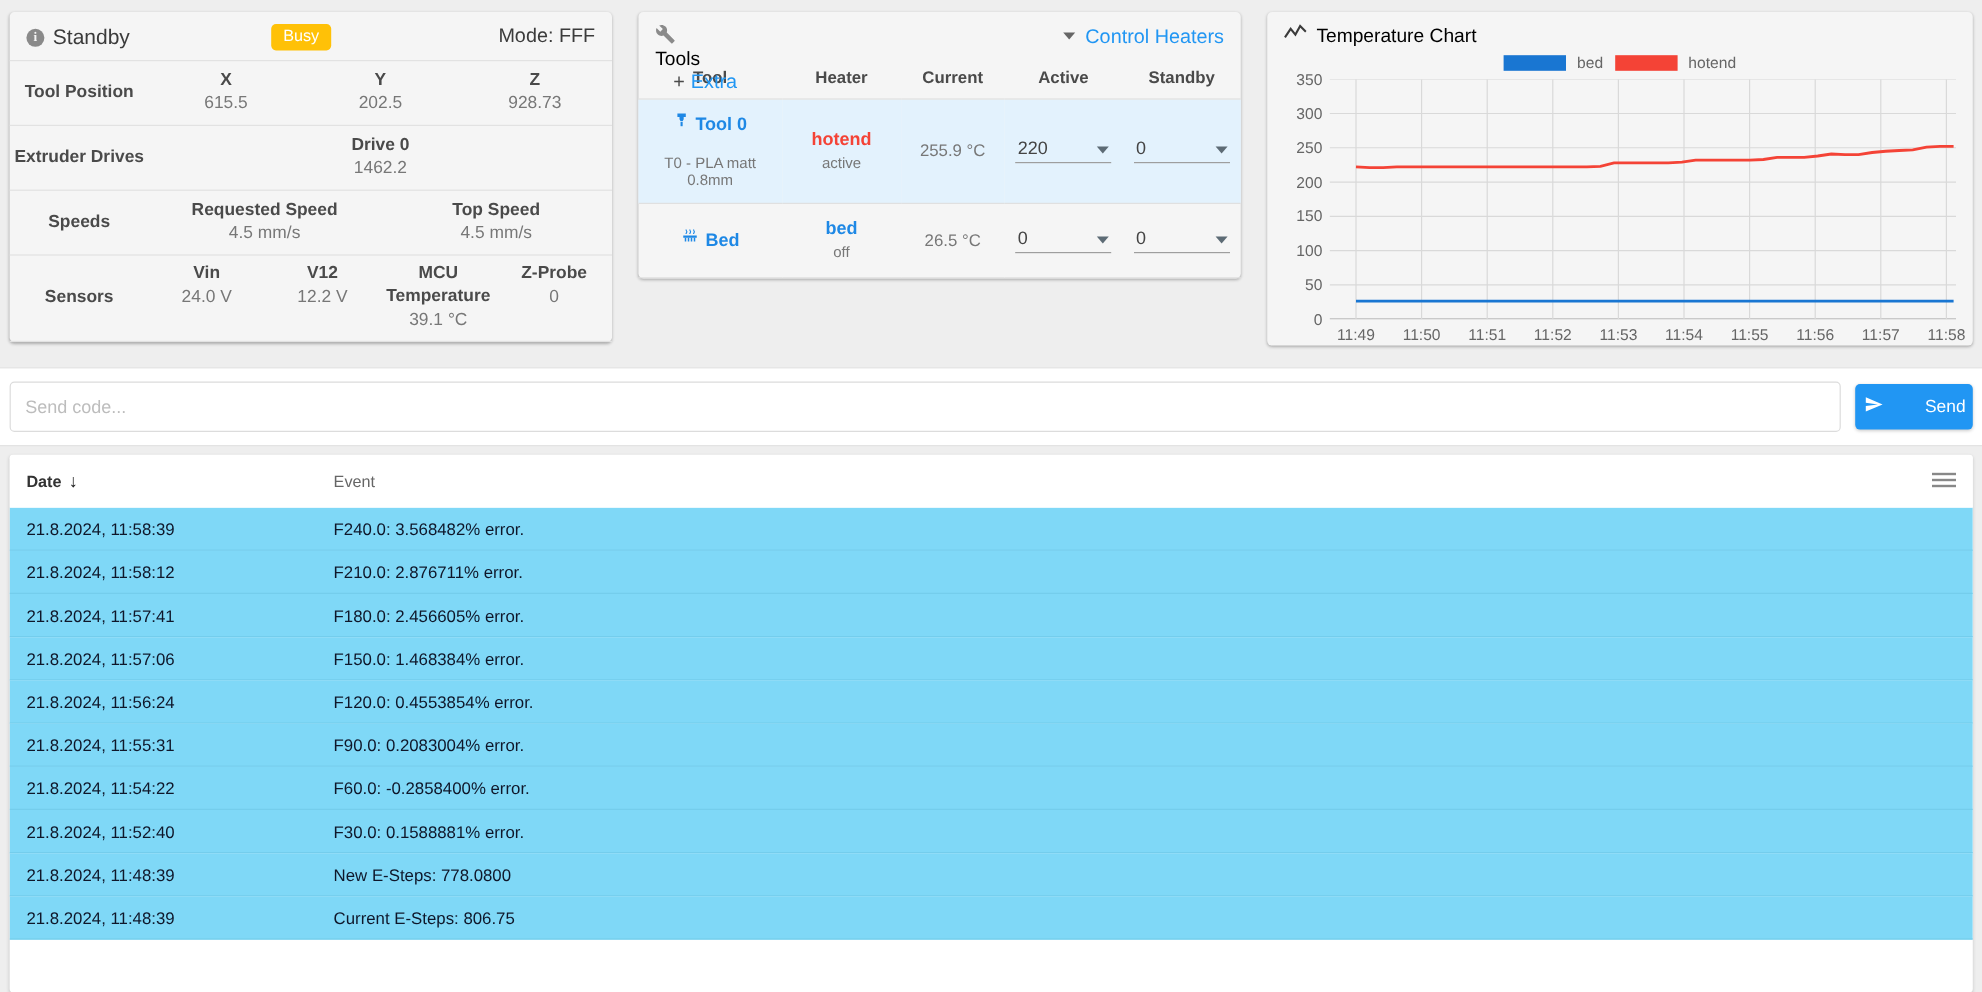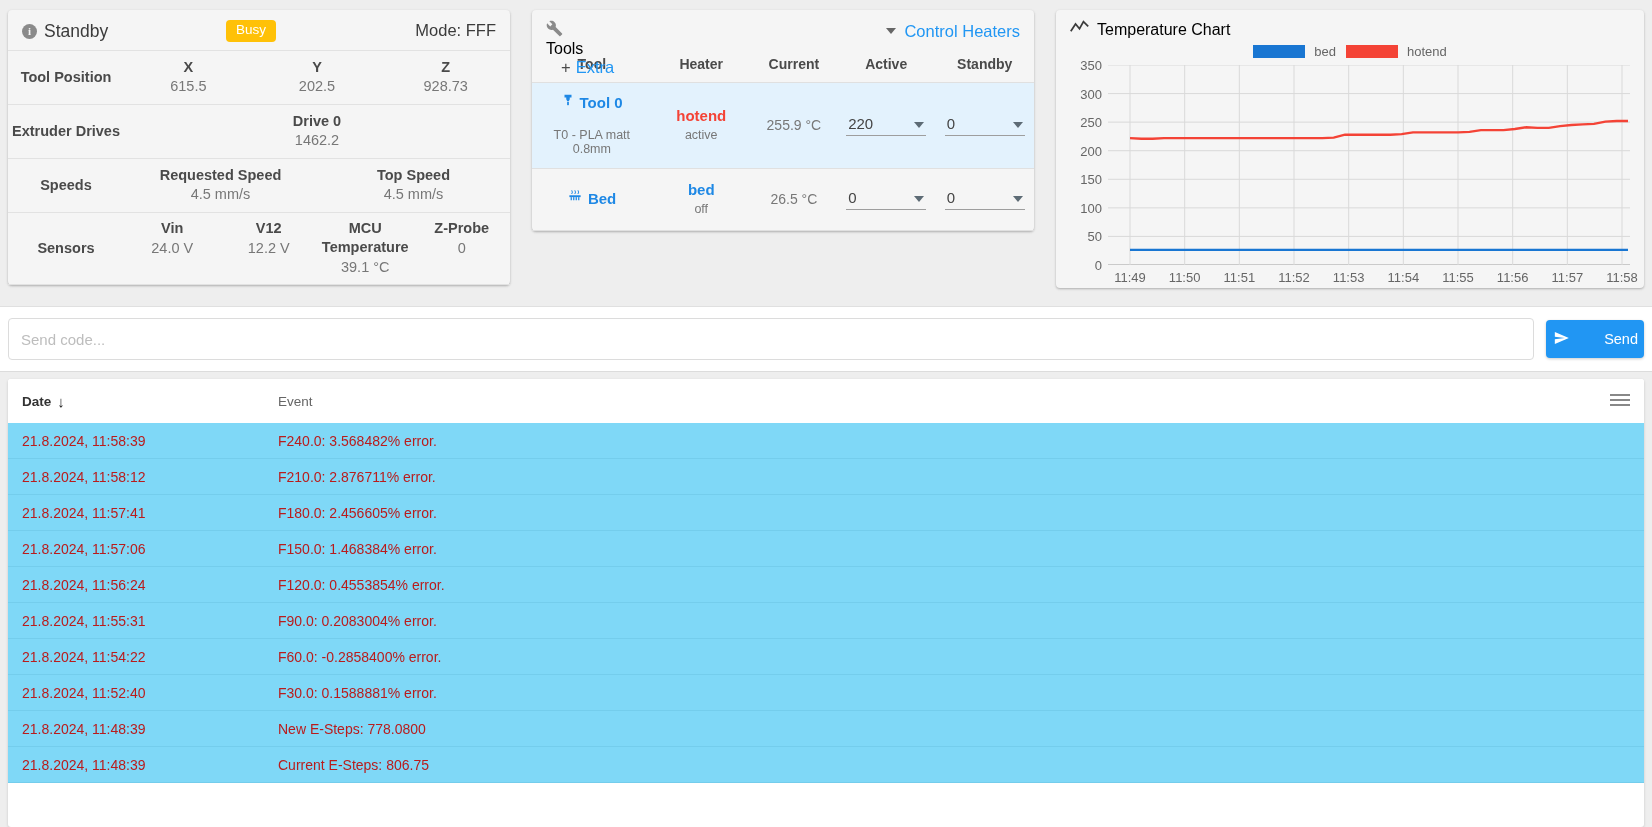--- a/index.html
+++ b/index.html
@@ -155,21 +155,21 @@
     background: #fff; padding: 0 14px; position: relative;
   }
   .th-date { width: 256px; font-size: 13.5px; font-weight: bold; color: #333; display:flex; align-items:center; gap:6px;}
   .th-event { font-size: 13.5px; color: #666; }
   .arrow-dn { font-size: 15px; color: #222; }
   .ham { position:absolute; right: 14px; top: 15px; width: 20px; }
   .ham i { display:block; height:2px; background:#888; margin-bottom:3px; }
   .log-row {
     display: flex; align-items: center; height: 36px;
     background: #7fd8f7; border-bottom: 1px solid #74cdec; padding: 0 14px;
-    color: #b91c1c; font-size: 14px;
+    color: #0f172a; font-size: 14px;
   }
   .log-date { width: 256px; }
 </style>
 </head>
 <body>
 
 <div class="app">
 
   <div class="top-row">
 

